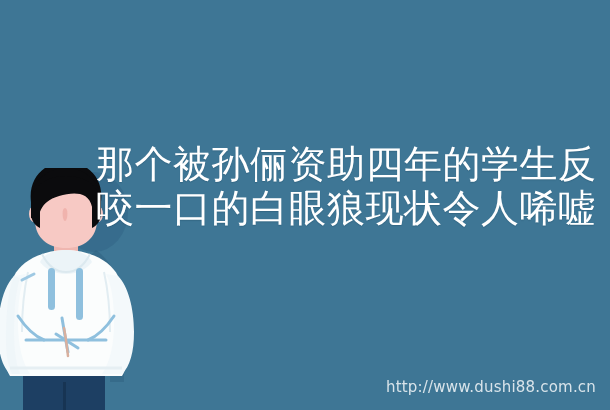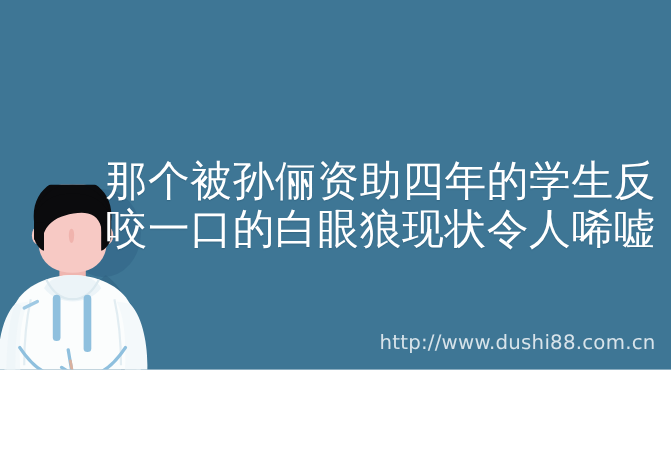--- a/index.html
+++ b/index.html
@@ -9,21 +9,21 @@
   body {
     width: 610px;
     height: 410px;
     overflow: hidden;
     font-family: "DejaVu Sans", "Liberation Sans", sans-serif;
   }
 
   .poster {
     position: relative;
     width: 610px;
-    height: 336px;
+    height: 410px;
     background: #3E7695;
     overflow: hidden;
   }
 
   
   .figure-wrap {
     position: absolute;
     left: -8px;
     top: 168px;
     width: 160px;
@@ -49,21 +49,21 @@
     white-space: pre-wrap;
     text-shadow: 0 1px 1px rgba(20,60,85,0.25);
   }
 
   
   .watermark {
     position: absolute;
     right: 14px;
     bottom: 14px;
     color: rgba(255,255,255,0.80);
-    font-size: 18px;
+    font-size: 15px;
     letter-spacing: 0.2px;
     font-family: "DejaVu Sans", "Liberation Sans", sans-serif;
   }
 </style>
 </head>
 <body>
 
 <div class="poster">
 
   <div class="figure-wrap">

